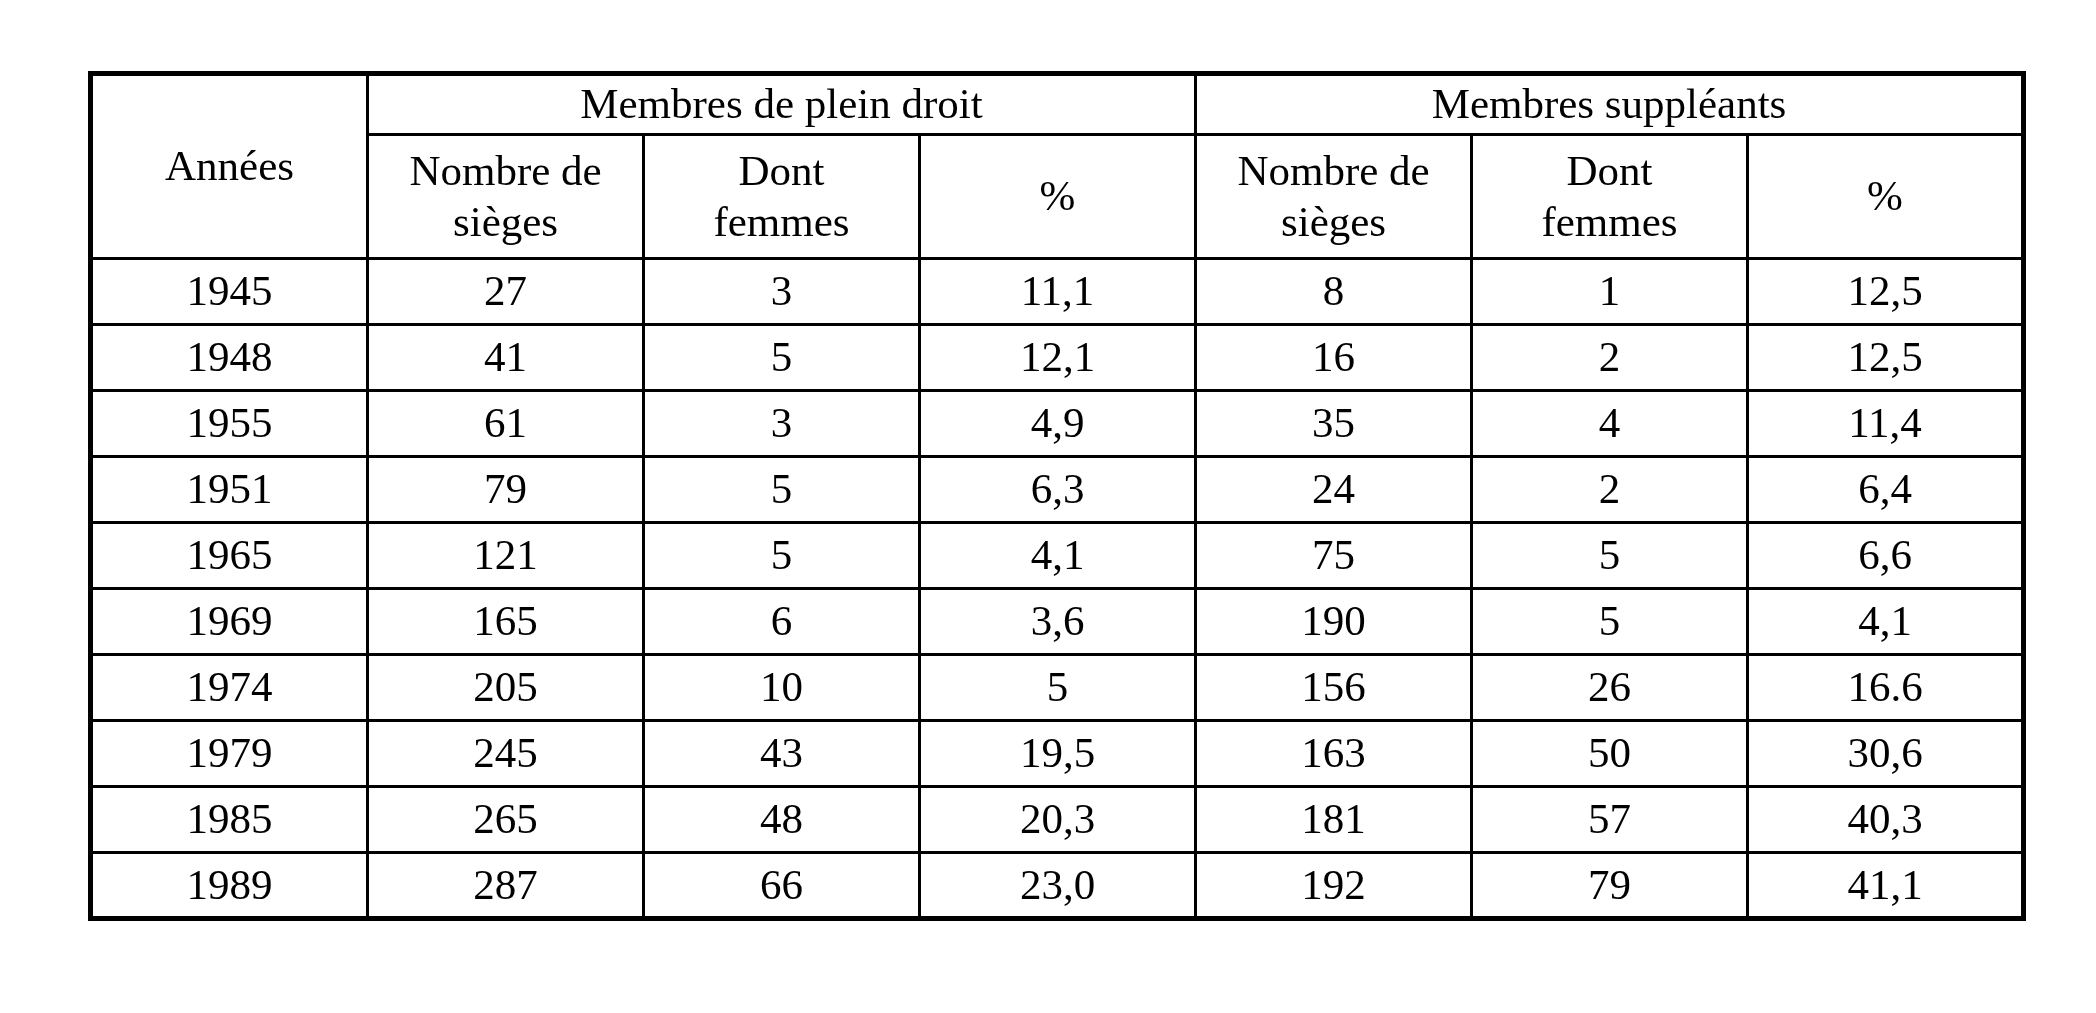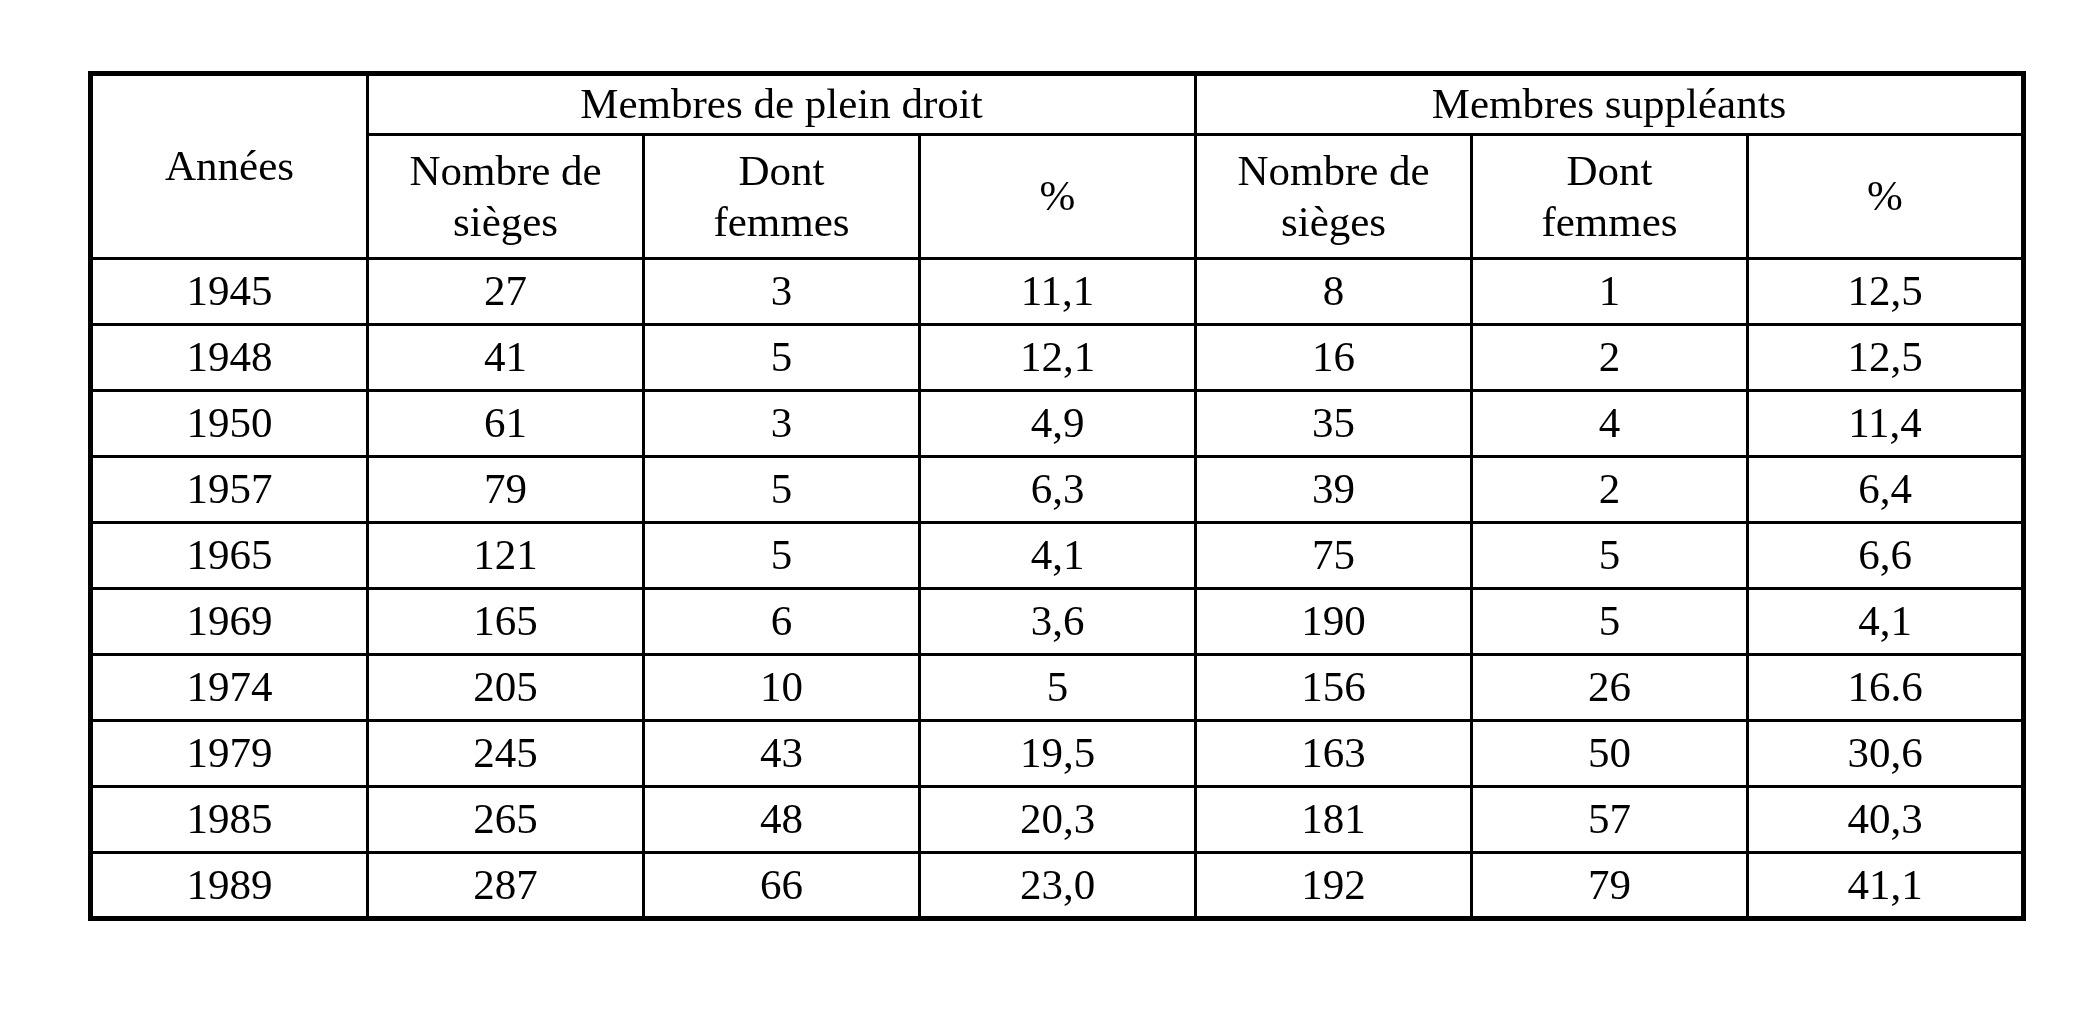--- a/index.html
+++ b/index.html
@@ -98,34 +98,34 @@
         <tr class="data-row">
           <td>1948</td>
           <td>41</td>
           <td>5</td>
           <td>12,1</td>
           <td>16</td>
           <td>2</td>
           <td>12,5</td>
         </tr>
         <tr class="data-row">
-          <td>1950</td>
+          <td>1955</td>
           <td>61</td>
           <td>3</td>
           <td>4,9</td>
           <td>35</td>
           <td>4</td>
           <td>11,4</td>
         </tr>
         <tr class="data-row">
-          <td>1957</td>
+          <td>1951</td>
           <td>79</td>
           <td>5</td>
           <td>6,3</td>
-          <td>39</td>
+          <td>24</td>
           <td>2</td>
           <td>6,4</td>
         </tr>
         <tr class="data-row">
           <td>1965</td>
           <td>121</td>
           <td>5</td>
           <td>4,1</td>
           <td>75</td>
           <td>5</td>

